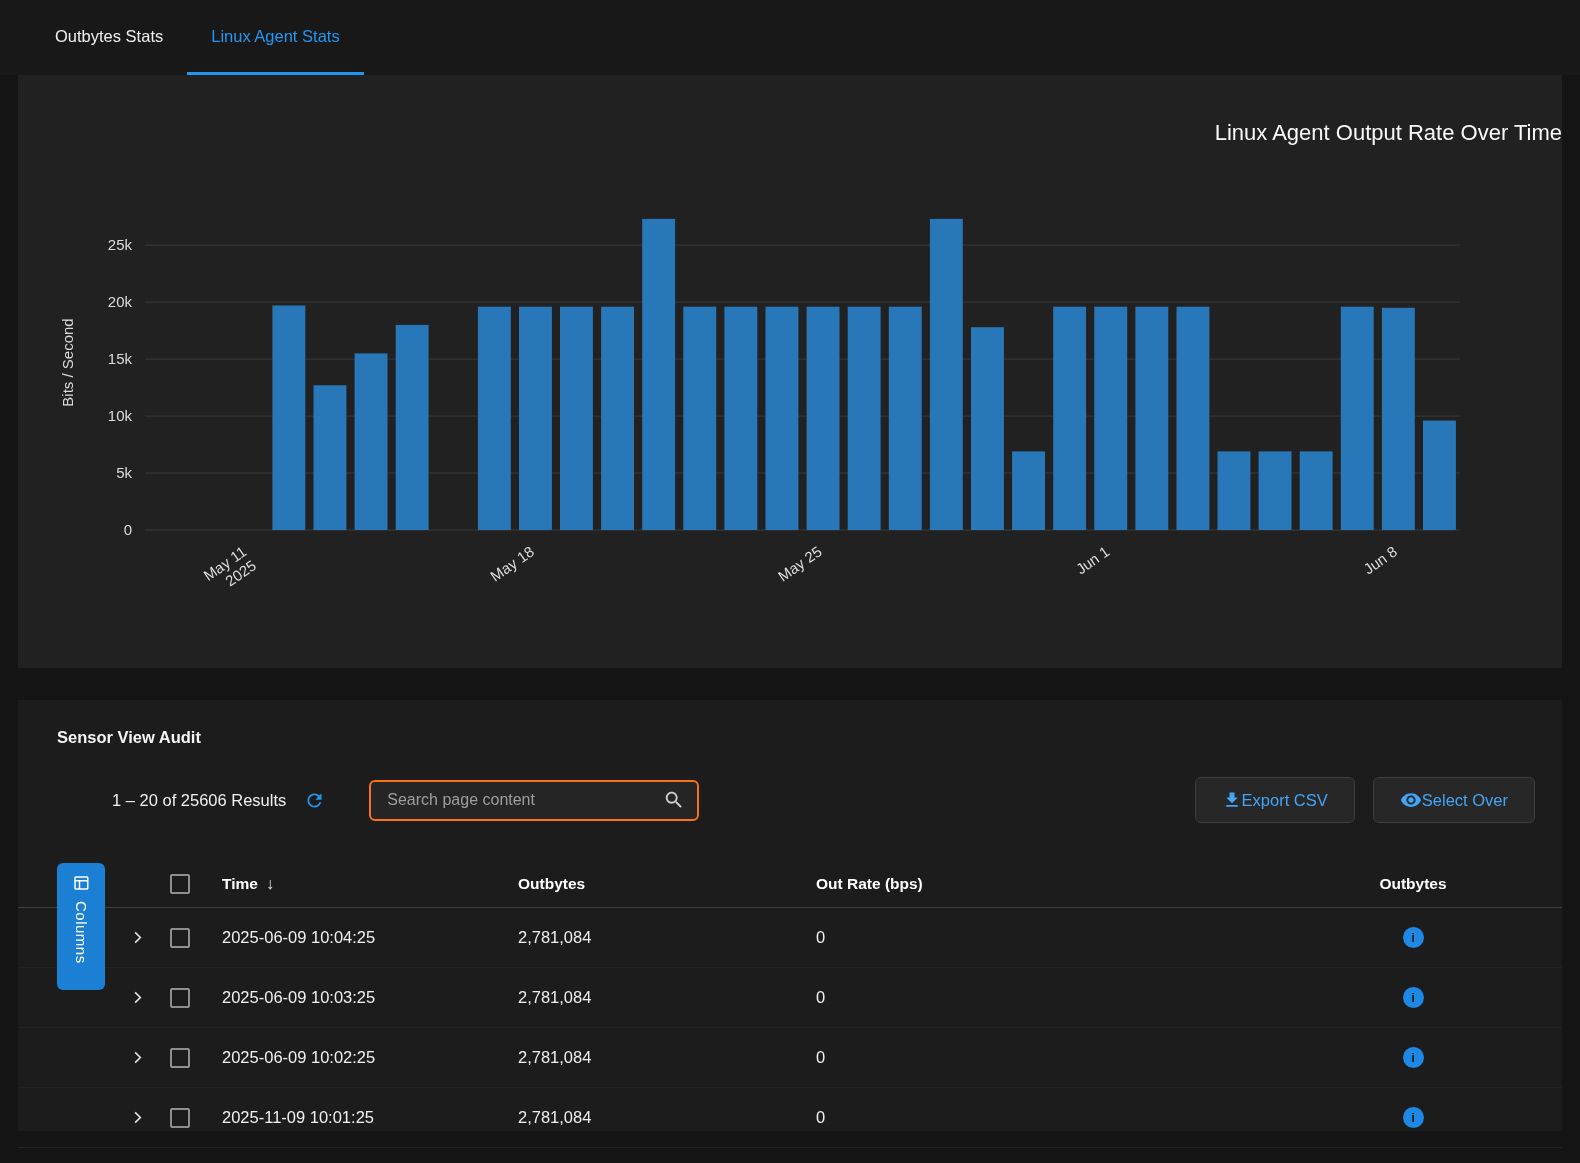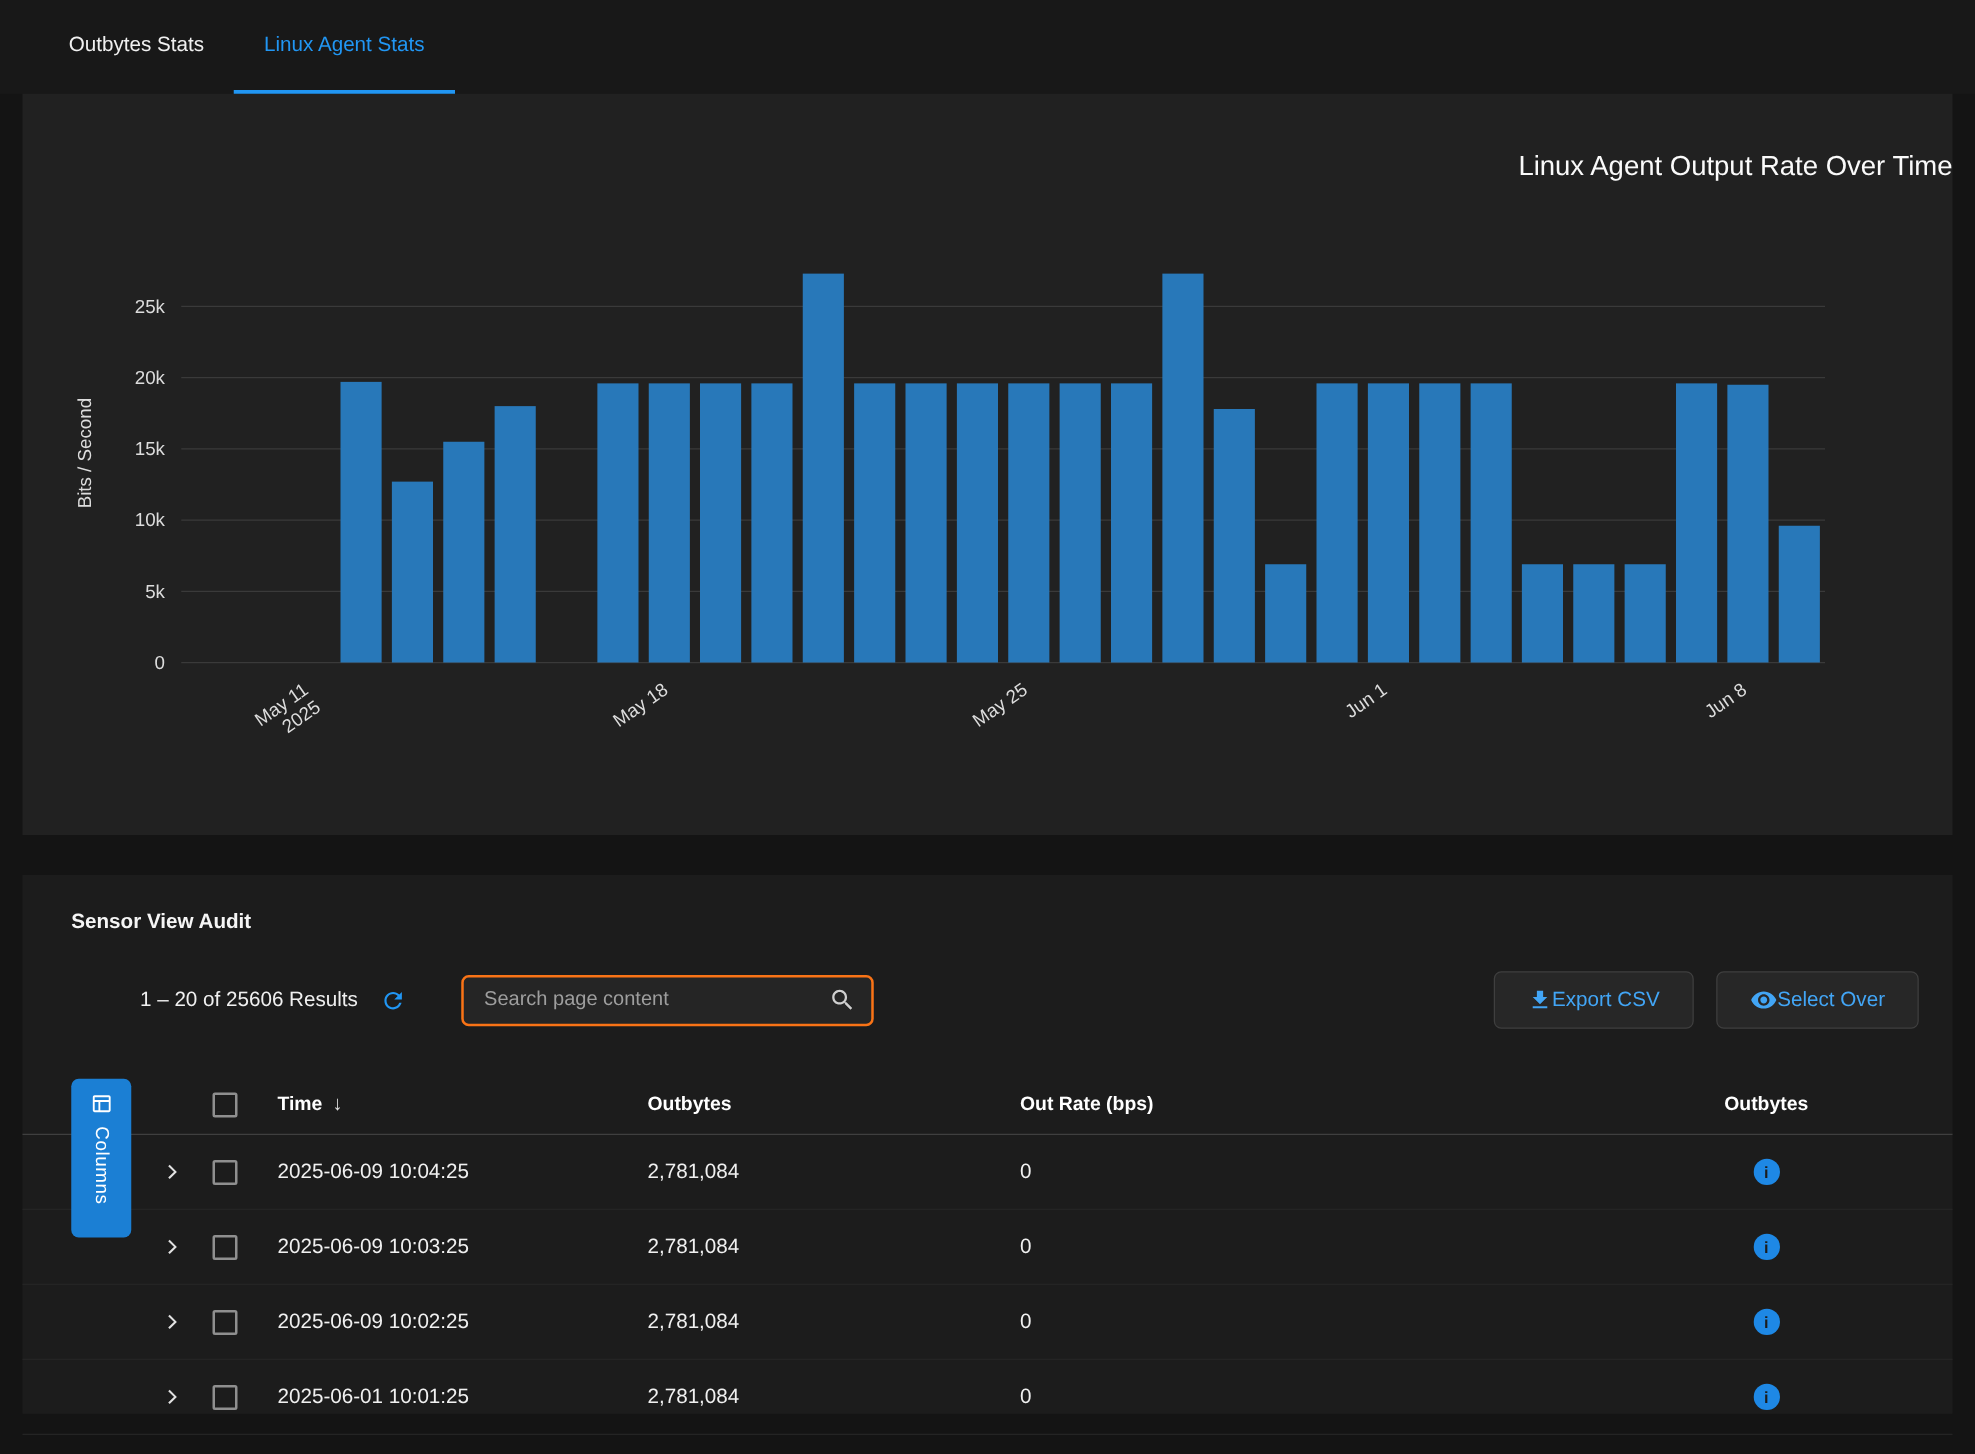--- a/index.html
+++ b/index.html
@@ -279,21 +279,21 @@
         <div class="cell">
           <span class="expander">
             <svg width="15" height="15" viewBox="0 0 16 16">
               <path d="M5.5 2.5 L11 8 L5.5 13.5" fill="none" stroke="#e0e0e0" stroke-width="1.8"></path>
             </svg>
           </span>
         </div>
         <div class="cell">
           <span class="checkbox"></span>
         </div>
-        <div class="cell">2025-06-01 10:01:25</div>
+        <div class="cell">2025-11-09 10:01:25</div>
         <div class="cell">2,781,084</div>
         <div class="cell">0</div>
         <div class="cell c-act">
           <span class="info-icon">i</span>
         </div>
       </div>
     </div>
 
   <div class="columns-btn">
     <svg width="18" height="18" viewBox="0 0 24 24" fill="#ffffff">

